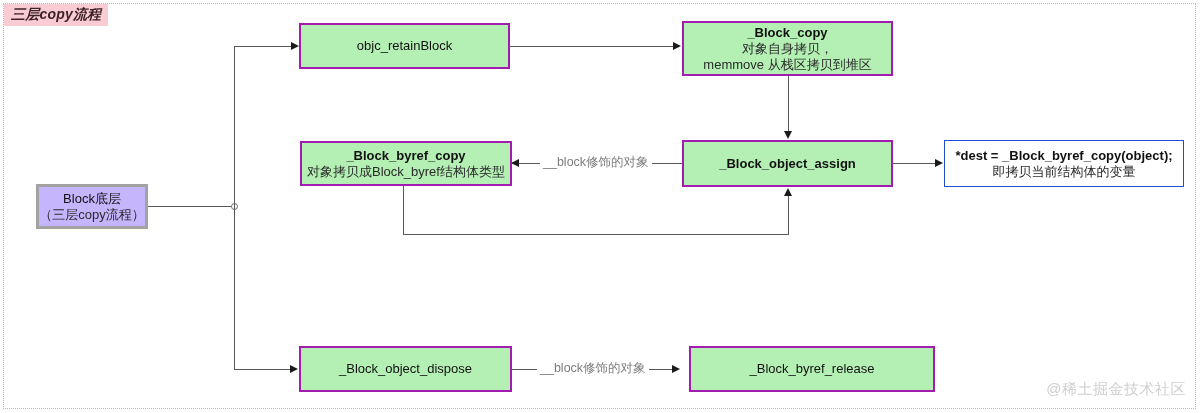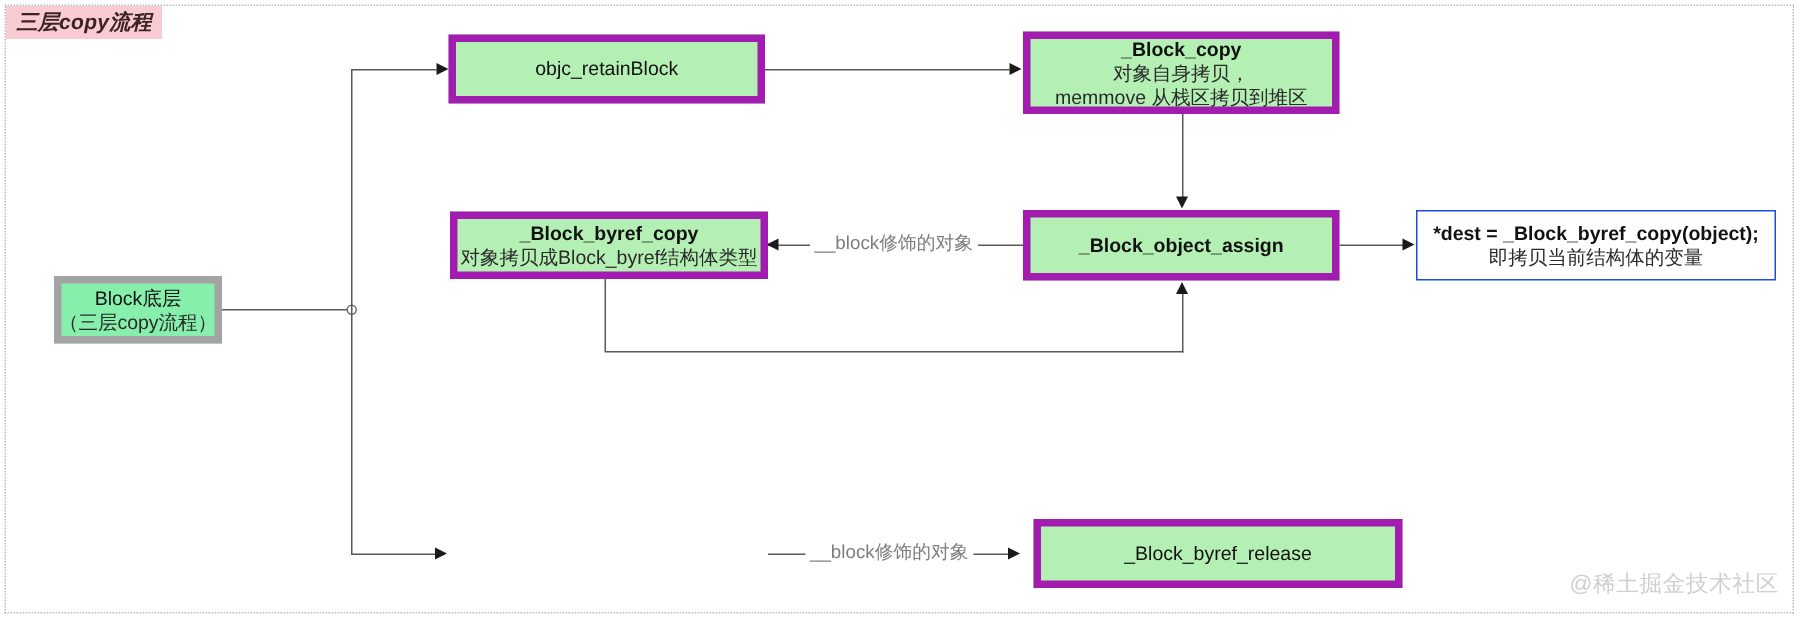--- a/index.html
+++ b/index.html
@@ -63,25 +63,25 @@
   .node .l1.plain {
     font-weight: normal;
   }
   .node .l2, .node .l3 {
     font-size: 13px;
     color: #2a2a2a;
     white-space: nowrap;
   }
   .green {
     background: #b4f0b4;
-    border: 5px solid #a21caf;
+    border: 2px solid #a21caf;
   }
   .cyan {
-    background: #86efac;
-    border: 5px solid #a3a3a3;
+    background: #c4b5fd;
+    border: 3px solid #a3a3a3;
   }
   .white {
     background: #ffffff;
     border: 1px solid #1d4ed8;
   }
   
   .line {
     position: absolute;
     background: #595959;
   }
@@ -206,20 +206,23 @@
 
   <div class="node green" style="left:682px; top:140px; width:211px; height:47px;">
     <div class="l1">_Block_object_assign</div>
   </div>
 
   <div class="node white" style="left:944px; top:140px; width:240px; height:47px;">
     <div class="l1">*dest = _Block_byref_copy(object);</div>
     <div class="l2">即拷贝当前结构体的变量</div>
   </div>
 
+  <div class="node green" style="left:299px; top:346px; width:213px; height:46px;">
+    <div class="l1 plain">_Block_object_dispose</div>
+  </div>
 
   <div class="node green" style="left:689px; top:346px; width:246px; height:46px;">
     <div class="l1 plain">_Block_byref_release</div>
   </div>
 
   <div id="watermark">@稀土掘金技术社区</div>
 
 </div>
 
 </body></html>

